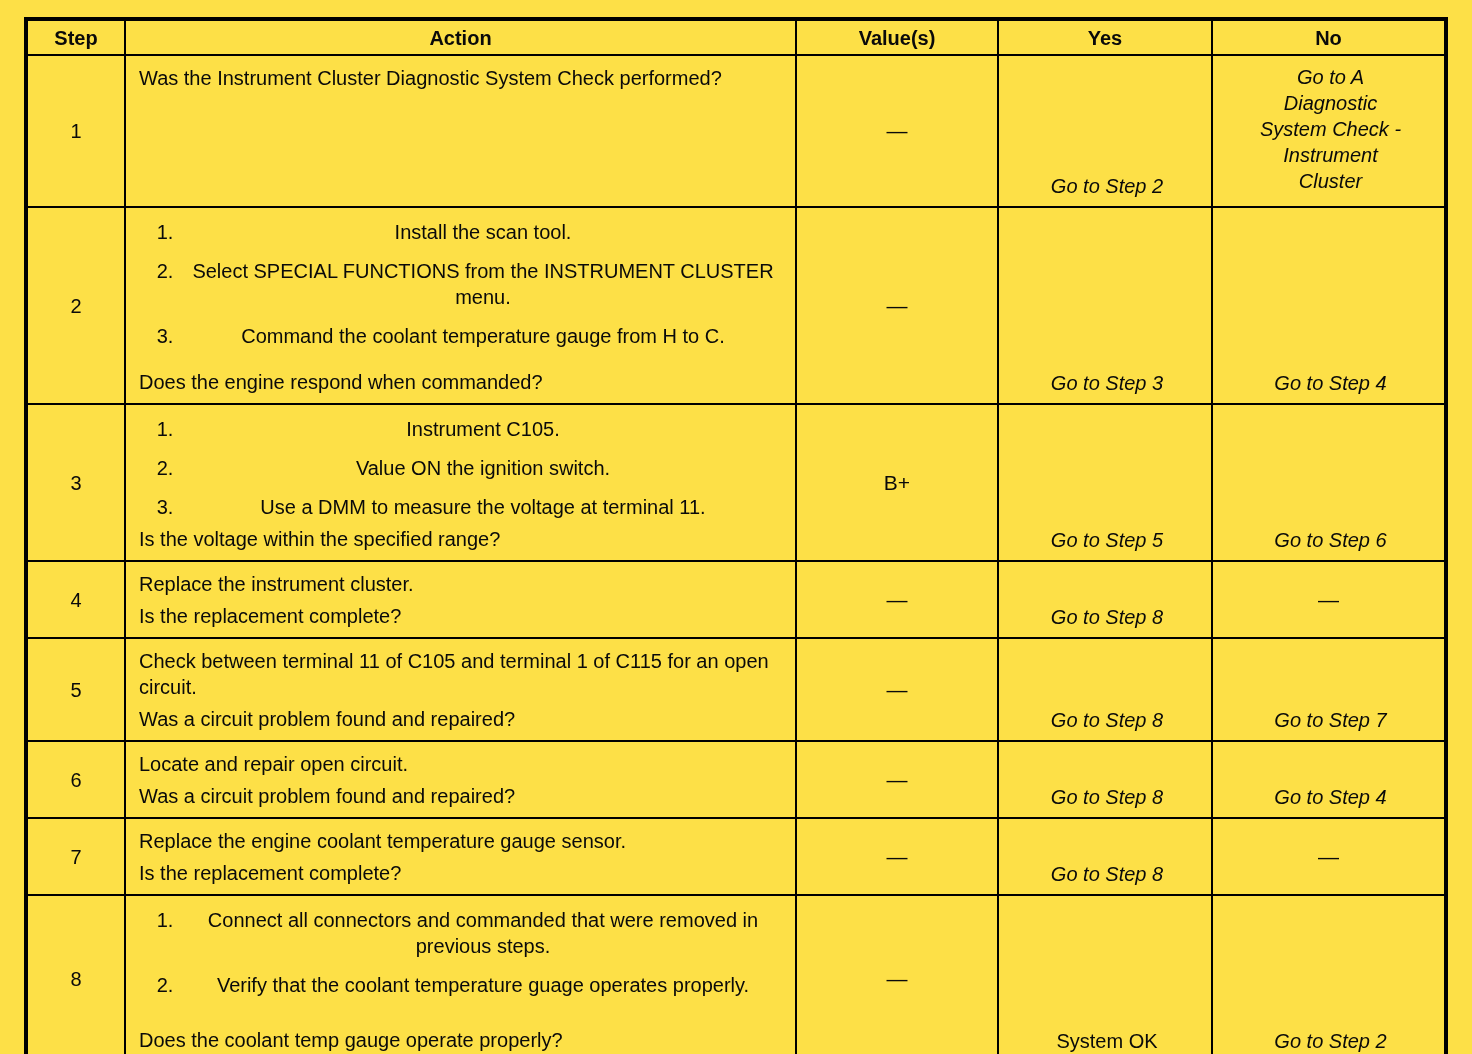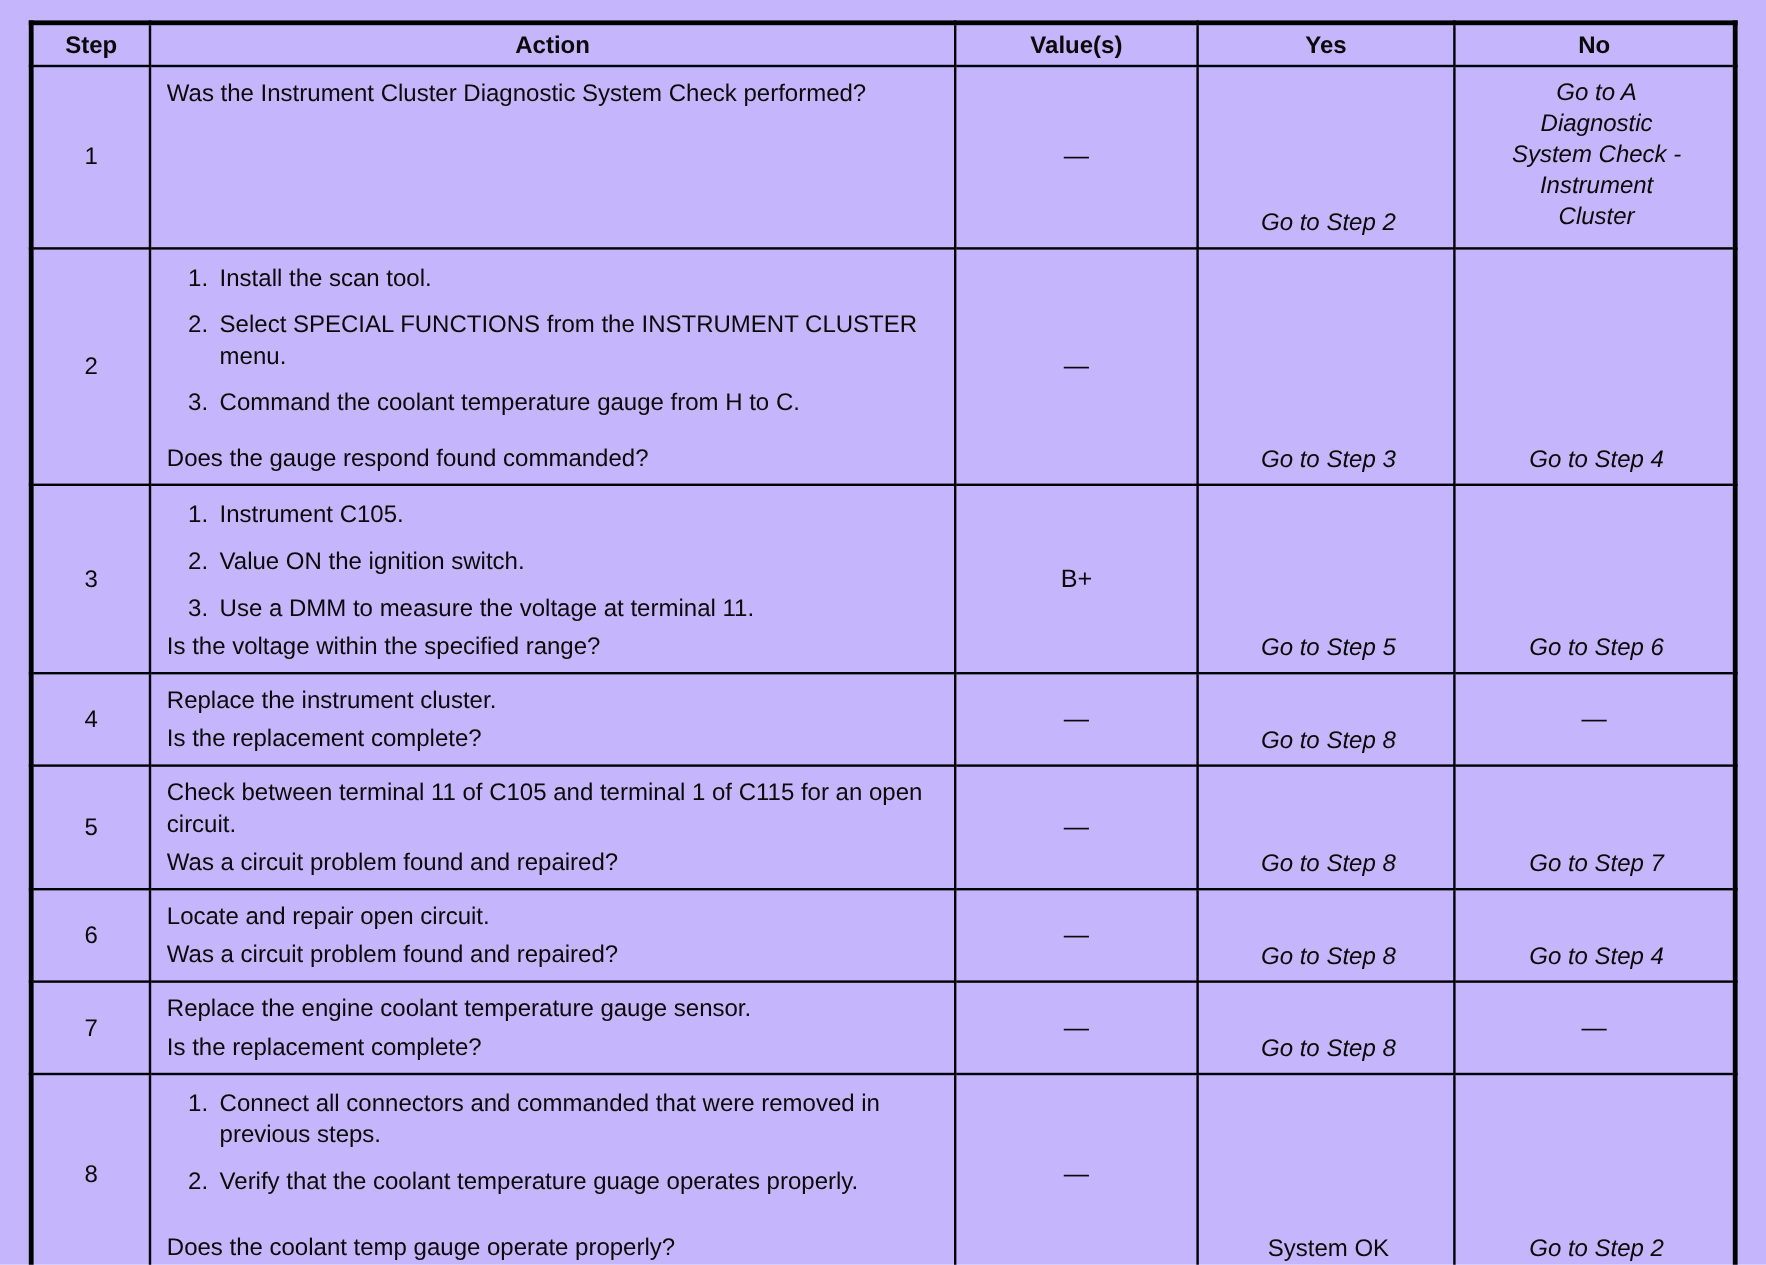--- a/index.html
+++ b/index.html
@@ -5,21 +5,21 @@
   html, body {
     margin: 0;
     padding: 0;
     background: #ffffff;
     font-family: "Liberation Sans", sans-serif;
     color: #0a0a0a;
   }
   .page {
     width: 1472px;
     height: 1054px;
-    background: #c4b5fd;
+    background: #fde047;
     box-sizing: border-box;
     padding: 17px 24px;
   }
   table.diag-table {
     width: 1420px;
     border-collapse: collapse;
     table-layout: fixed;
     border: 4px solid #000;
     font-size: 20px;
     line-height: 1.3;
@@ -61,20 +61,21 @@
     padding: 9px 12px 8px 13px;
   }
   .intro { margin: 0; }
   ol.steps {
     margin: 2px 0 0 0;
     padding-left: 40px;
   }
   ol.steps li {
     padding-left: 4px;
     margin: 0 0 13px 0;
+    text-align: center;
   }
   ol.steps li:last-child { margin-bottom: 0; }
   .question { margin: 0; padding-top: 6px; }
 
   td.value {
     text-align: center;
     vertical-align: middle;
     font-size: 21px;
   }
   td.yes, td.no {
@@ -145,21 +146,21 @@
 
       <tr class="r1">
         <td class="step">2</td>
         <td class="action">
           <div class="fill">
             <ol class="steps">
               <li>Install the scan tool.</li>
               <li>Select SPECIAL FUNCTIONS from the INSTRUMENT CLUSTER menu.</li>
               <li>Command the coolant temperature gauge from H to C.</li>
             </ol>
-            <p class="question">Does the gauge respond found commanded?</p>
+            <p class="question">Does the engine respond when commanded?</p>
           </div>
         </td>
         <td class="value">—</td>
         <td class="yes">
             <span class="cellpad">Go to Step 3</span>
           </td>
         <td class="no">
             <span class="cellpad">Go to Step 4</span>
           </td>
       </tr>

